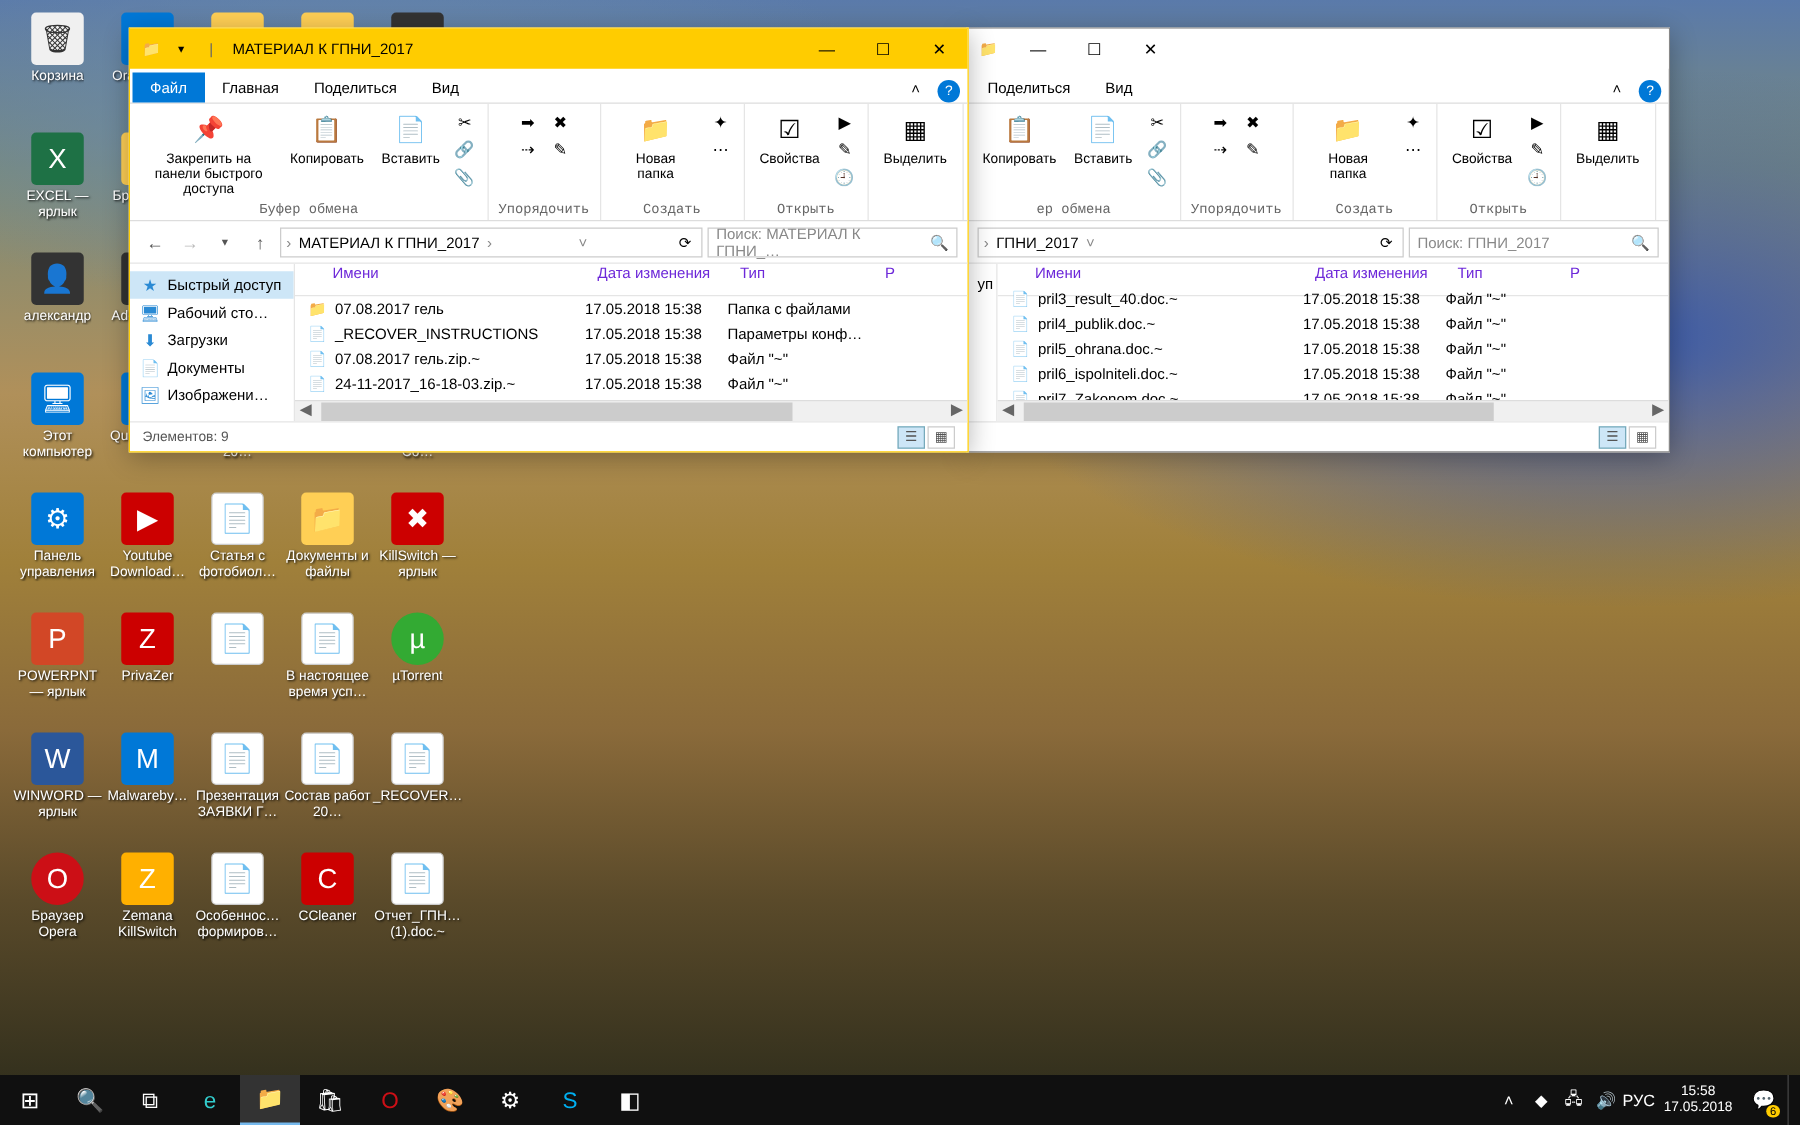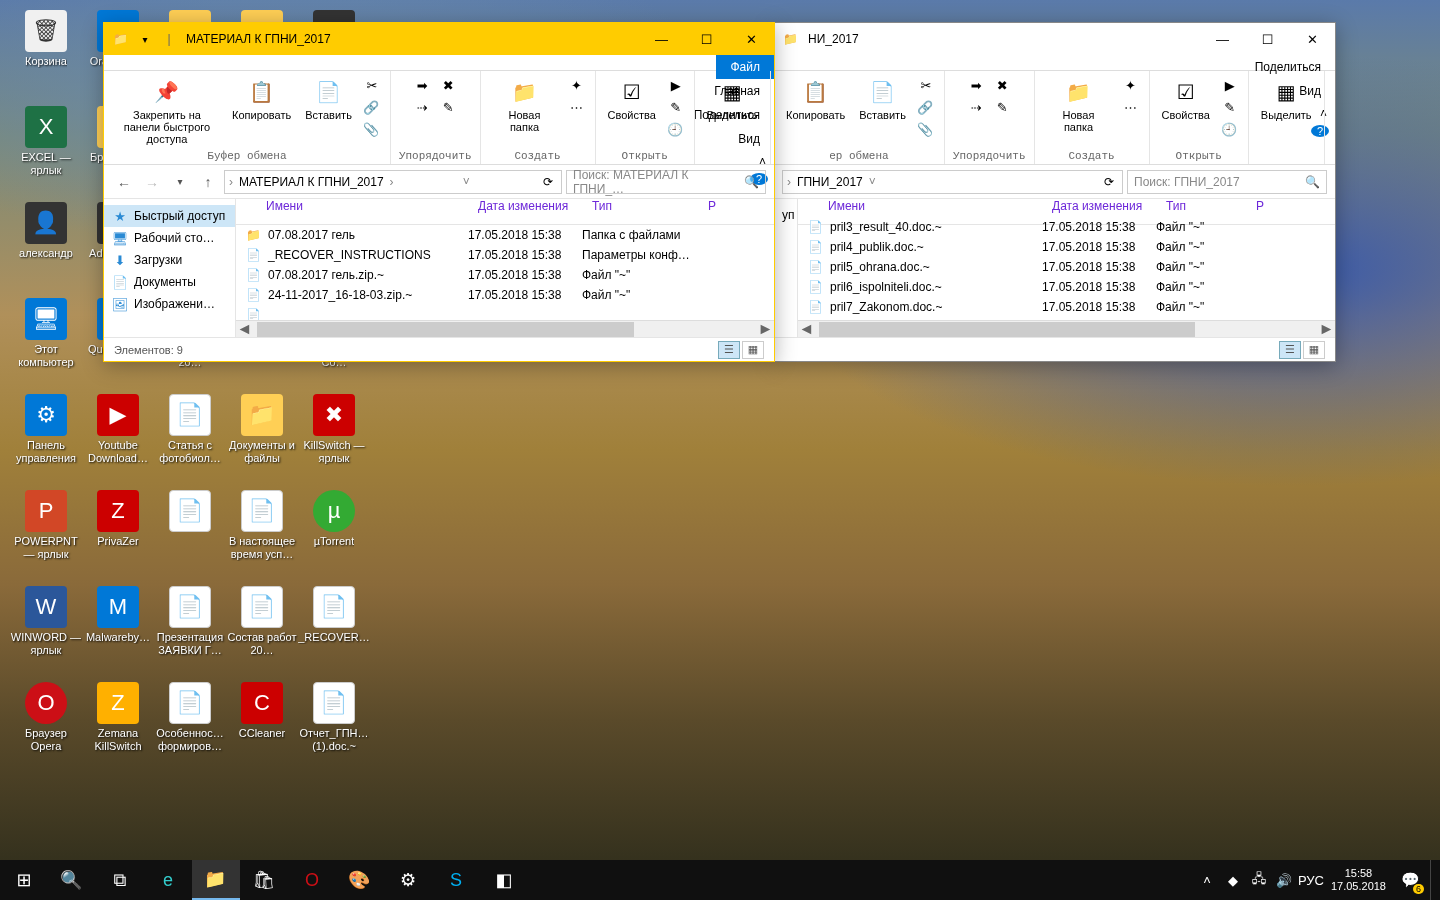--- a/index.html
+++ b/index.html
@@ -34,21 +34,21 @@
 .window { position:absolute; background:#fff; border:1px solid #888; box-shadow:0 4px 20px rgba(0,0,0,.3); display:flex; flex-direction:column;}
 .window.active { border-color:#ffcc00; }
 .titlebar { height:32px; display:flex; align-items:center; font-size:12px; padding-left:6px; background:#fff;}
 .window.active .titlebar { background:#ffcc00; }
 .titlebar .qat { display:flex; gap:2px; align-items:center; margin-right:6px;}
 .titlebar .qat span{width:22px;height:22px;display:flex;align-items:center;justify-content:center;}
 .titlebar .title { flex:1; }
 .winctl { display:flex; }
 .winctl div { width:45px; height:32px; display:flex; align-items:center; justify-content:center; cursor:pointer; font-size:13px;}
 
-.ribbon-tabs { height:16px; display:flex; align-items:flex-end; font-size:12px; border-bottom:1px solid #ddd; padding-left:2px;flex-direction:column;}
+.ribbon-tabs { height:28px; display:flex; align-items:flex-end; font-size:12px; border-bottom:1px solid #ddd; padding-left:2px;}
 .ribbon-tabs .tab { padding:5px 14px; cursor:pointer; }
 .ribbon-tabs .tab.file { background:#0078d7; color:#fff; }
 .ribbon-tabs .spacer { flex:1; }
 .ribbon-tabs .caret { padding:4px 8px; cursor:pointer;}
 .ribbon-tabs .help { width:18px; height:18px; border-radius:50%; background:#0078d7; color:#fff; font-size:11px; display:flex; align-items:center; justify-content:center; margin:0 6px;}
 
 .ribbon-body { height:94px; border-bottom:1px solid #ddd; display:flex; font-size:11px;}
 .rgroup { border-right:1px solid #e5e5e5; display:flex; flex-direction:column; align-items:center; padding:4px 8px 2px;}
 .rgroup .items { display:flex; align-items:flex-start; gap:6px; flex:1;}
 .rgroup .glabel { font-size:11px; color:#666; margin-top:auto;font-family:Liberation Mono, monospace;}
@@ -271,21 +271,20 @@
       <div class="ico file">📄</div>
       <div class="lbl">Отчет_ГПН… (1).doc.~</div>
     </div>
   </div>
 
 <div class="window w2" style="left:773px; top:22px; width:563px; height:340px;">
   <div class="titlebar">
     <div class="qat">
         <span>📁</span>
       </div>
-    <div class="title">НИ_2017</div>
     <div class="winctl">
       <div>—</div>
       <div>☐</div>
       <div class="close">✕</div>
     </div>
   </div>
   <div class="ribbon-tabs">
     <div class="tab">Поделиться</div>
     <div class="tab">Вид</div>
     <div class="spacer"></div>

